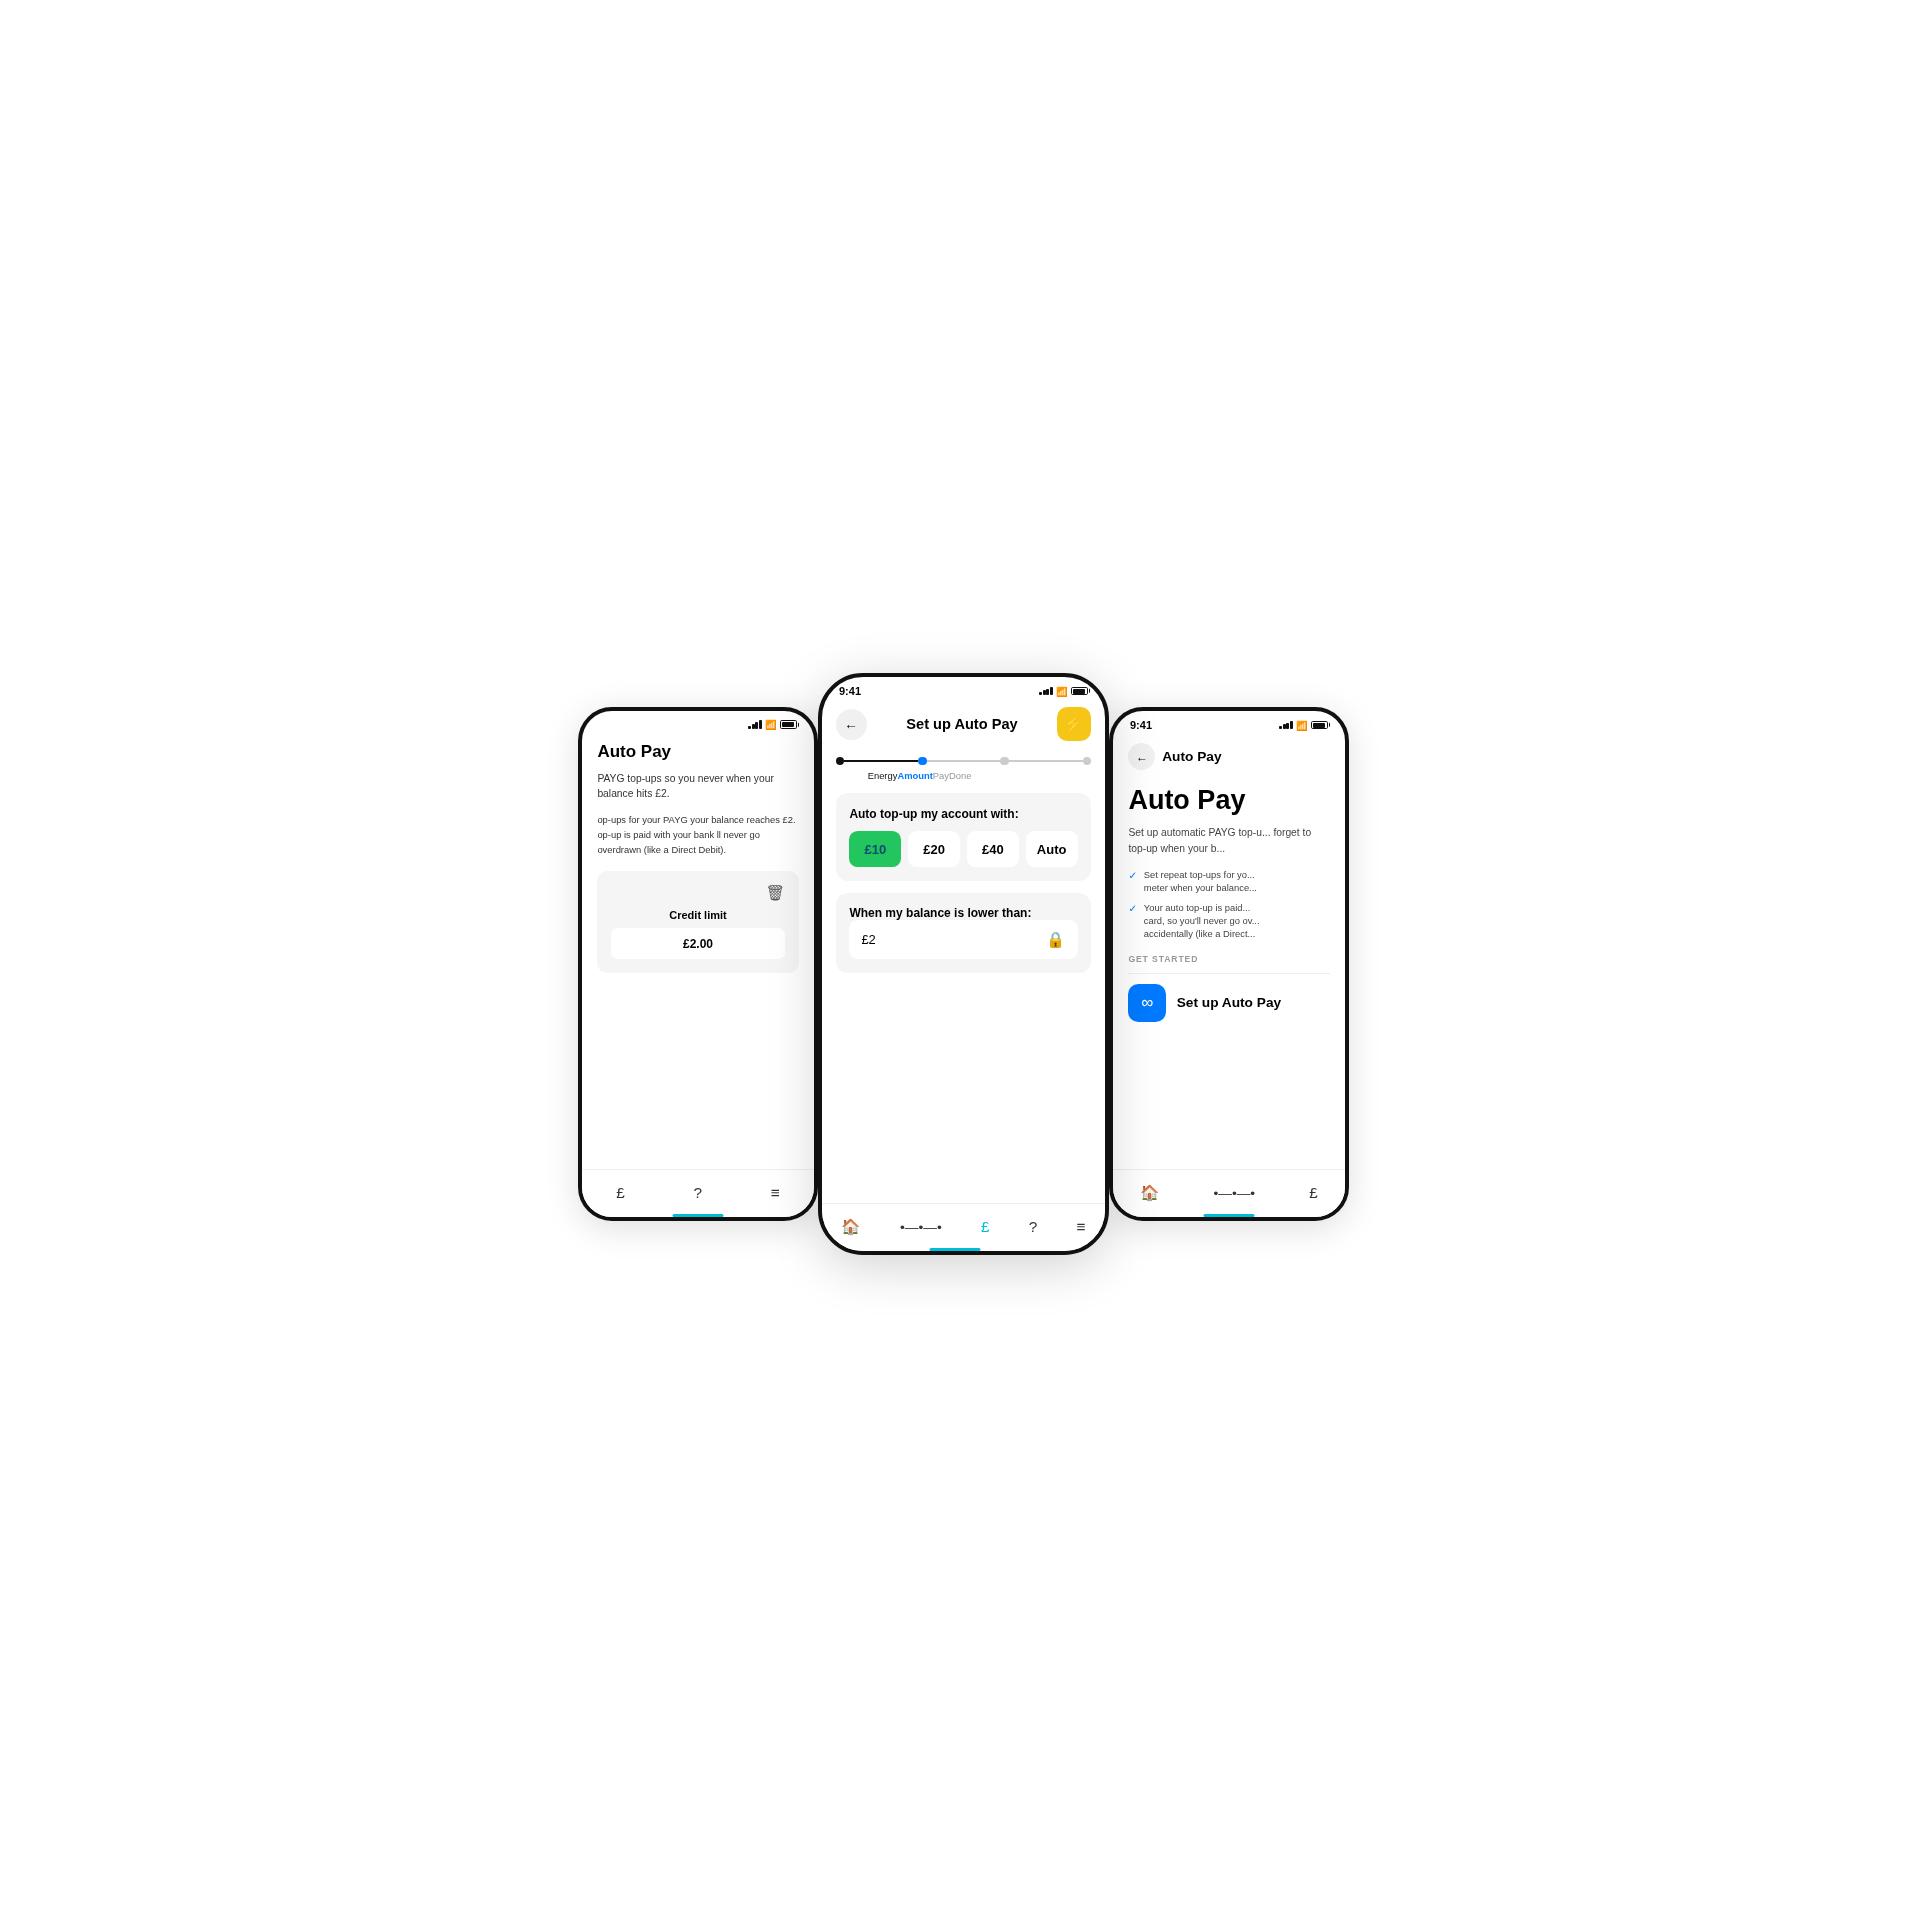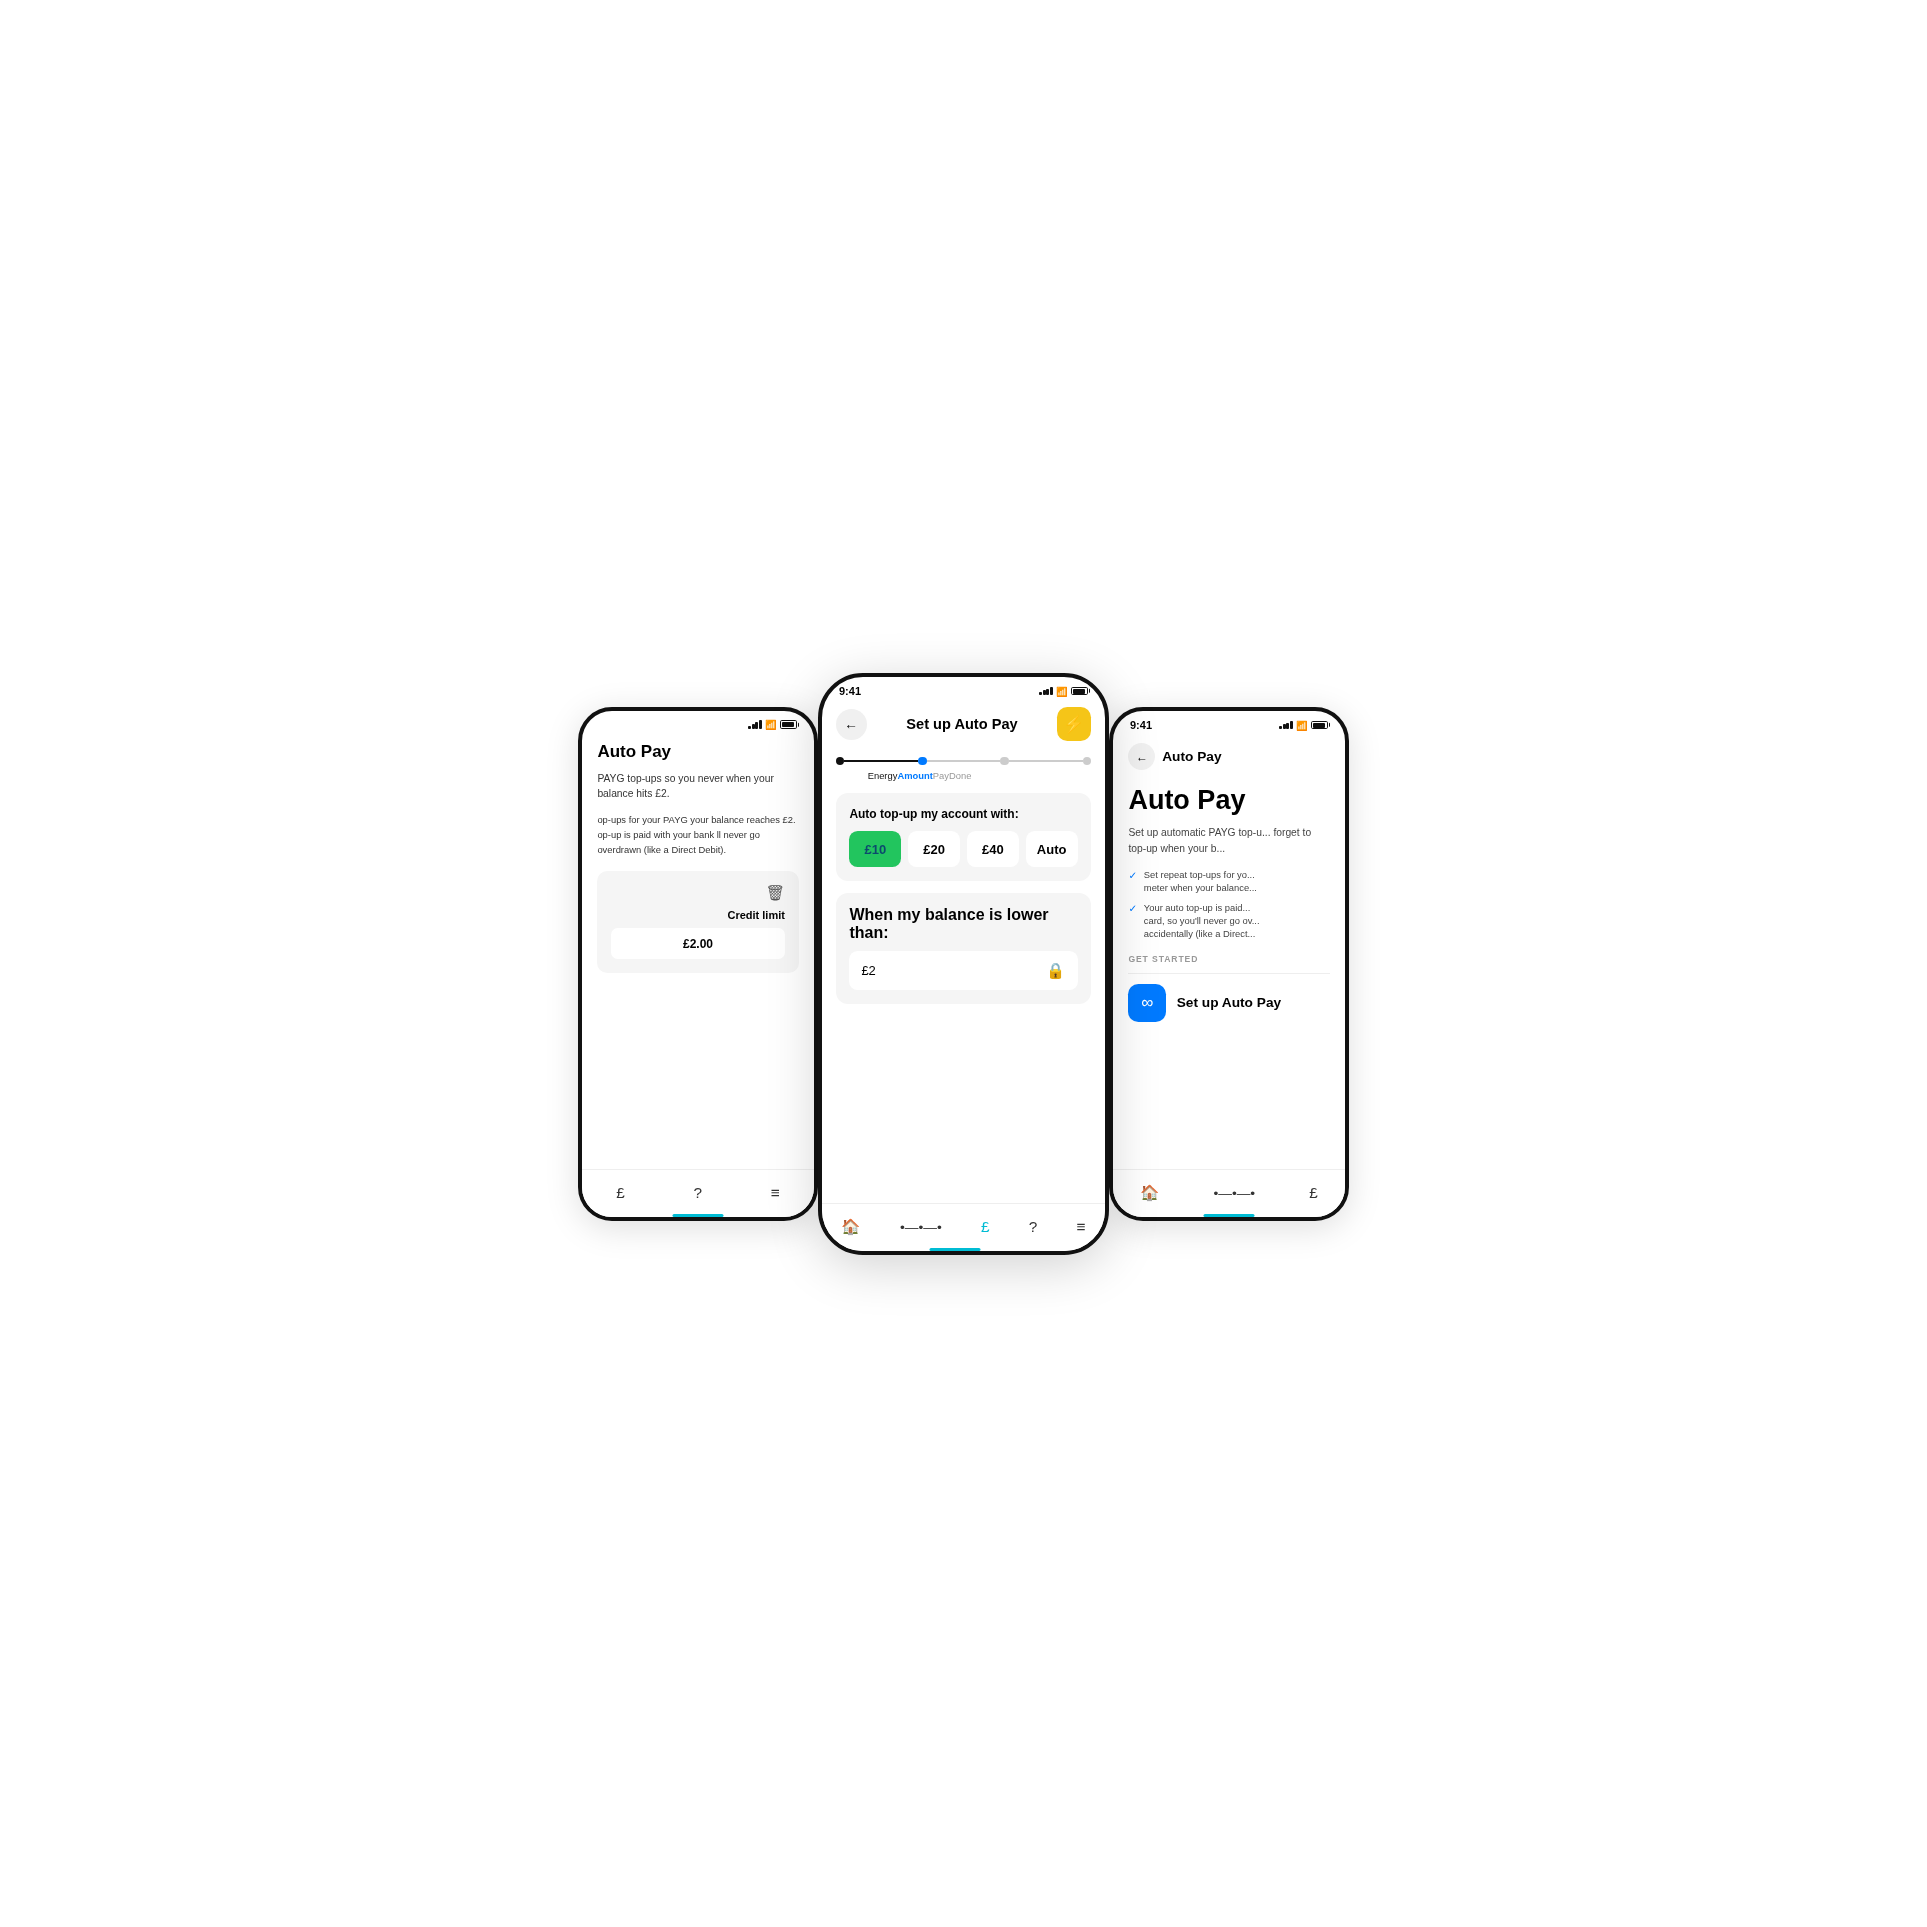--- a/index.html
+++ b/index.html
@@ -163,21 +163,21 @@
     .delete-btn {
       display: flex;
       justify-content: flex-end;
       margin-bottom: 6.8px;
     }
     .trash-icon { font-size: 15.4px; color: #555; }
     .credit-label {
       font-weight: 700;
       font-size: 11px;
       margin-bottom: 6.8px;
-      text-align: right;
+      text-align: center;
     }
     .credit-value-box {
       background: #fff;
       border-radius: 6.8px;
       padding: 8.6px;
       text-align: center;
       font-size: 12px;
       font-weight: 600;
     }
 
@@ -286,23 +286,23 @@
       color: #0c4a6e;
     }
 
     .balance-section {
       background: #f5f5f5;
       border-radius: 12px;
       padding: 13.7px;
       margin-bottom: 12px;
     }
     .balance-title {
-      font-size: 16px;
-      font-weight: 700;
-      margin-bottom: 9px;
+      font-size: 12px;
+      font-weight: 700;
+      margin-bottom: 0;
     }
     .balance-input-row {
       display: flex;
       align-items: center;
       justify-content: space-between;
       background: #fff;
       border-radius: 8.6px;
       padding: 10.3px 12px;
     }
     .balance-value { font-size: 13px; font-weight: 500; }

